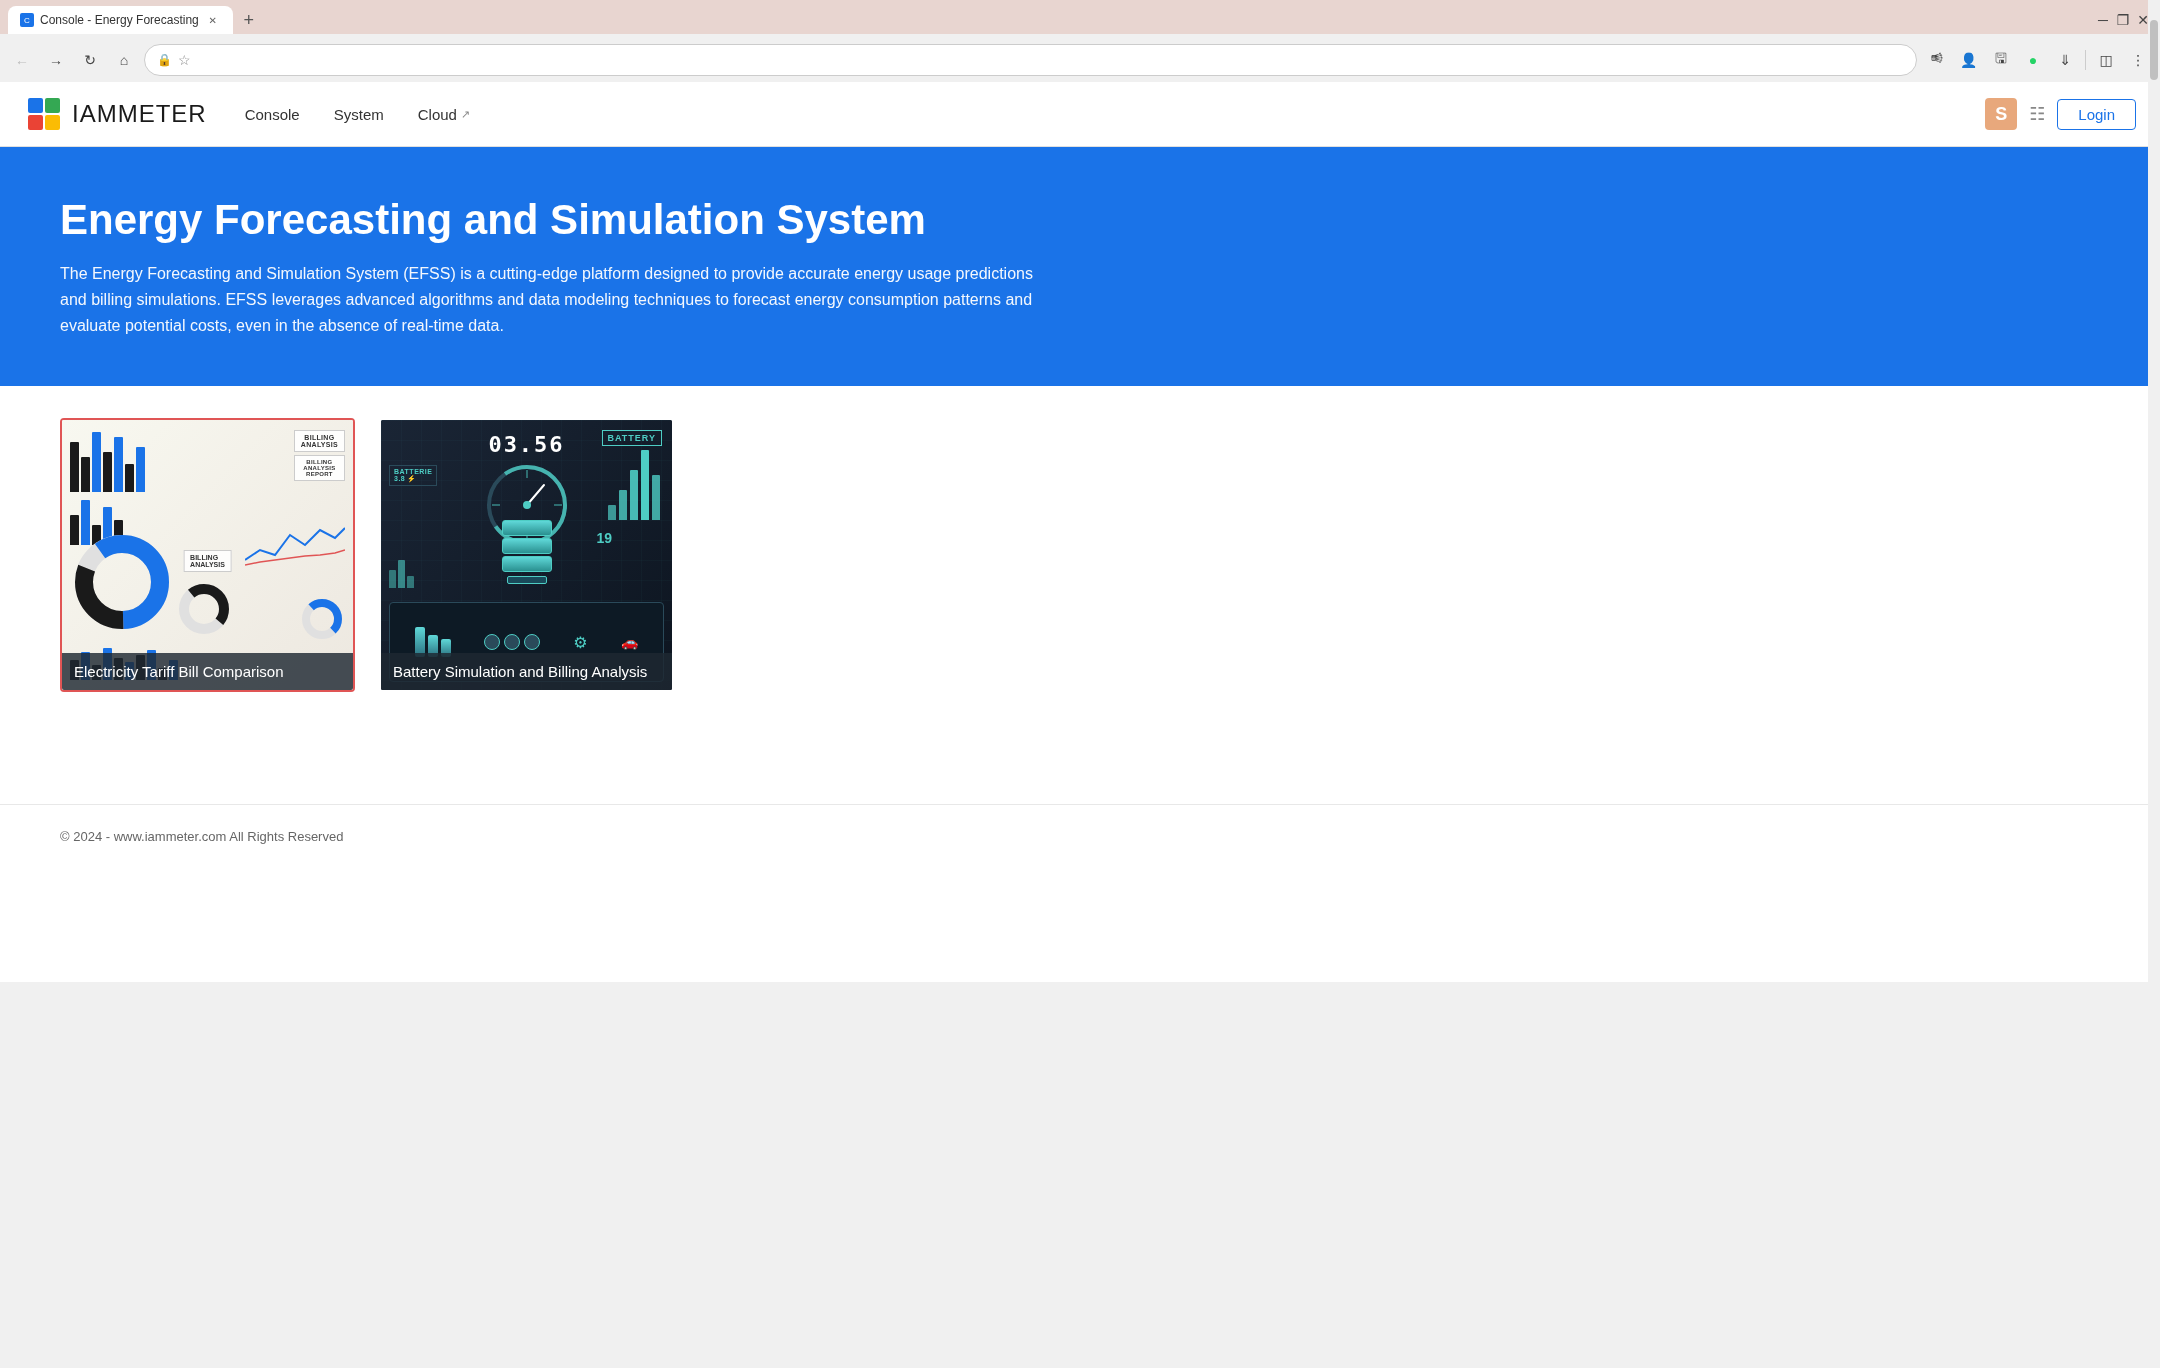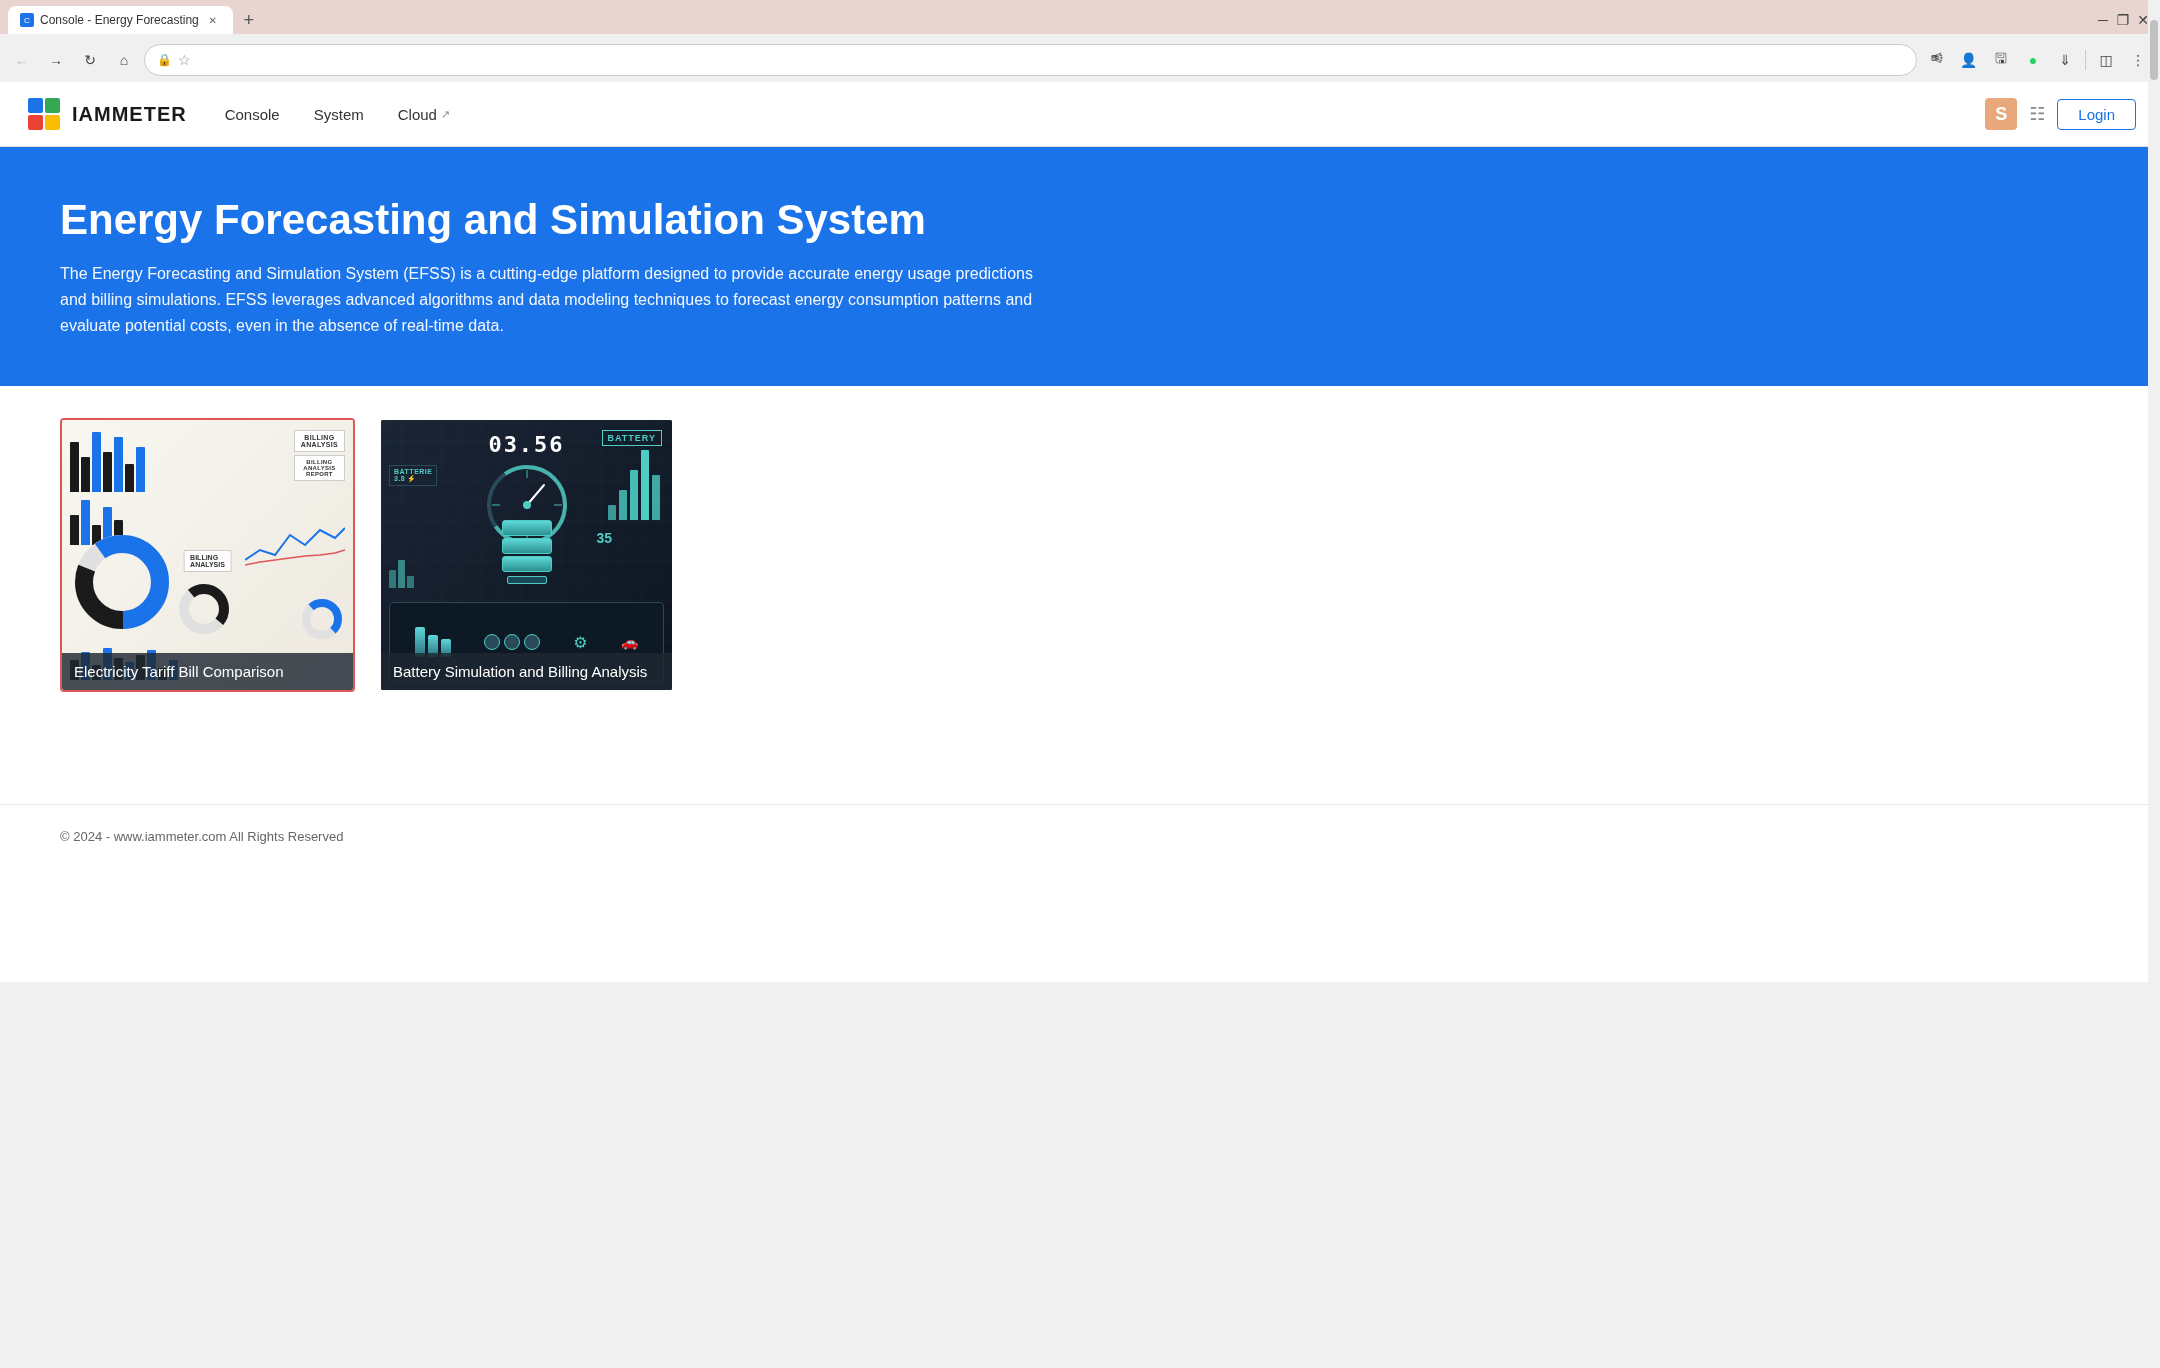--- a/index.html
+++ b/index.html
@@ -167,22 +167,22 @@
       width: 32px; height: 32px;
     }
     .logo-sq {
       border-radius: 2px;
     }
     .logo-sq-1 { background: #1a73e8; }
     .logo-sq-2 { background: #34a853; }
     .logo-sq-3 { background: #ea4335; }
     .logo-sq-4 { background: #fbbc04; }
     .logo-text {
-      font-size: 20px;
-      font-weight: bold;
+      font-size: 24px;
+      font-weight: normal;
       color: #1a1a1a;
       letter-spacing: 1px;
     }
     .nav-links {
       display: flex;
       gap: 6px;
       align-items: center;
     }
     .nav-link {
       padding: 6px 14px;
@@ -557,21 +557,21 @@
 
             <div style="color:#8899aa;font-size:14px;">🚗</div>
           </div>
 
           <div style="position:absolute;top:140px;left:8px;display:flex;align-items:flex-end;gap:2px;">
             <div style="width:7px;height:18px;background:#4ecdc4;opacity:0.5;border-radius:1px 1px 0 0;"></div>
             <div style="width:7px;height:28px;background:#4ecdc4;opacity:0.6;border-radius:1px 1px 0 0;"></div>
             <div style="width:7px;height:12px;background:#4ecdc4;opacity:0.5;border-radius:1px 1px 0 0;"></div>
           </div>
 
-          <div style="position:absolute;top:110px;right:60px;color:#4ecdc4;font-size:14px;font-weight:bold;">35</div>
+          <div style="position:absolute;top:110px;right:60px;color:#4ecdc4;font-size:14px;font-weight:bold;">19</div>
 
           <div style="position:absolute;top:45px;left:8px;color:#4ecdc4;font-size:7px;font-weight:bold;letter-spacing:0.5px;border:1px solid #2a4a5a;padding:2px 4px;">BATTERIE<br>3.8 ⚡</div>
         </div>
       </div>
       <div class="card-label">Battery Simulation and Billing Analysis</div>
     </div>
 
   </div>
 
   <div class="footer">

